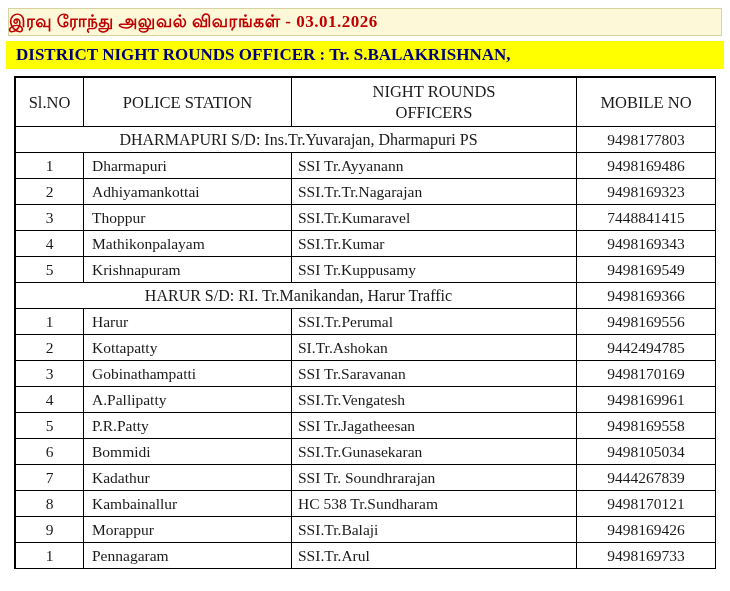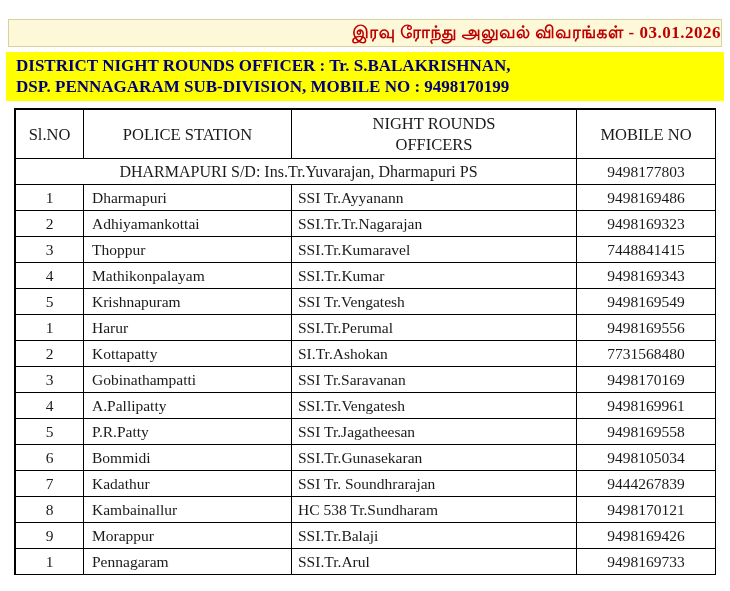--- a/index.html
+++ b/index.html
@@ -15,27 +15,27 @@
   }
   .page {
     position: relative;
     width: 730px;
     height: 591px;
     background: #ffffff;
   }
 
   
   .banner {
-    margin: 19px 8px 0 8px;
+    margin: 8px 8px 0 8px;
     height: 26px;
     background: #fdf9d8;
     border: 1px solid #d8d2a0;
     display: flex;
     align-items: center;
-    justify-content: flex-end;
+    justify-content: flex-start;
   }
   .banner-text {
     color: #c00000;
     font-size: 17px;
     font-weight: bold;
     letter-spacing: 0.5px;
     white-space: nowrap;
     font-family: "Liberation Serif", serif;
   }
 
@@ -106,21 +106,20 @@
 <body>
 
 <div class="page">
 
   <div class="banner">
     <div class="banner-text">இரவு ரோந்து அலுவல் விவரங்கள்  -  03.01.2026</div>
   </div>
 
   <div class="title-block">
     <div class="title-line">DISTRICT  NIGHT ROUNDS OFFICER : Tr. S.BALAKRISHNAN,</div>
-    <div class="title-line">DSP.  PENNAGARAM SUB-DIVISION, MOBILE NO : 9498170199</div>
   </div>
 
   <div class="table-wrap">
     <table>
       <colgroup>
         <col class="c-sl">
         <col class="c-station">
         <col class="c-officer">
         <col class="c-mobile">
       </colgroup>
@@ -160,34 +159,38 @@
           </tr>
           <tr>
             <td class="sl">4</td>
             <td class="station">Mathikonpalayam</td>
             <td class="officer">SSI.Tr.Kumar</td>
             <td class="mobile">9498169343</td>
           </tr>
           <tr>
             <td class="sl">5</td>
             <td class="station">Krishnapuram</td>
-            <td class="officer">SSI Tr.Vengatesh</td>
+            <td class="officer">SSI Tr.Kuppusamy</td>
             <td class="mobile">9498169549</td>
+          </tr>
+          <tr class="subhead">
+            <td class="sub" colspan="3">HARUR S/D: RI. Tr.Manikandan,  Harur Traffic</td>
+            <td class="mobile">9498169366</td>
           </tr>
           <tr>
             <td class="sl">1</td>
             <td class="station">Harur</td>
             <td class="officer">SSI.Tr.Perumal</td>
             <td class="mobile">9498169556</td>
           </tr>
           <tr>
             <td class="sl">2</td>
             <td class="station">Kottapatty</td>
             <td class="officer">SI.Tr.Ashokan</td>
-            <td class="mobile">7731568480</td>
+            <td class="mobile">9442494785</td>
           </tr>
           <tr>
             <td class="sl">3</td>
             <td class="station">Gobinathampatti</td>
             <td class="officer">SSI Tr.Saravanan</td>
             <td class="mobile">9498170169</td>
           </tr>
           <tr>
             <td class="sl">4</td>
             <td class="station">A.Pallipatty</td>

